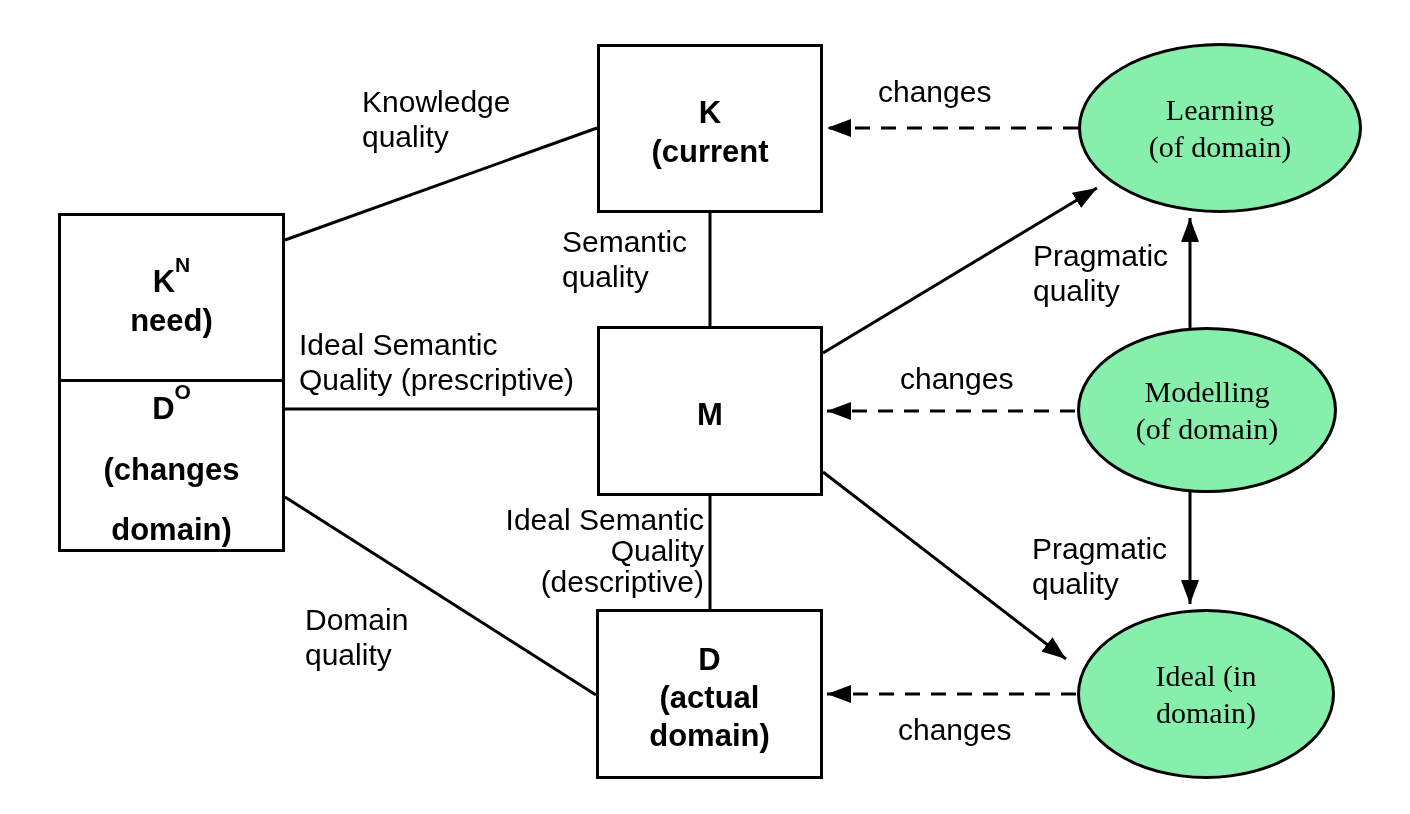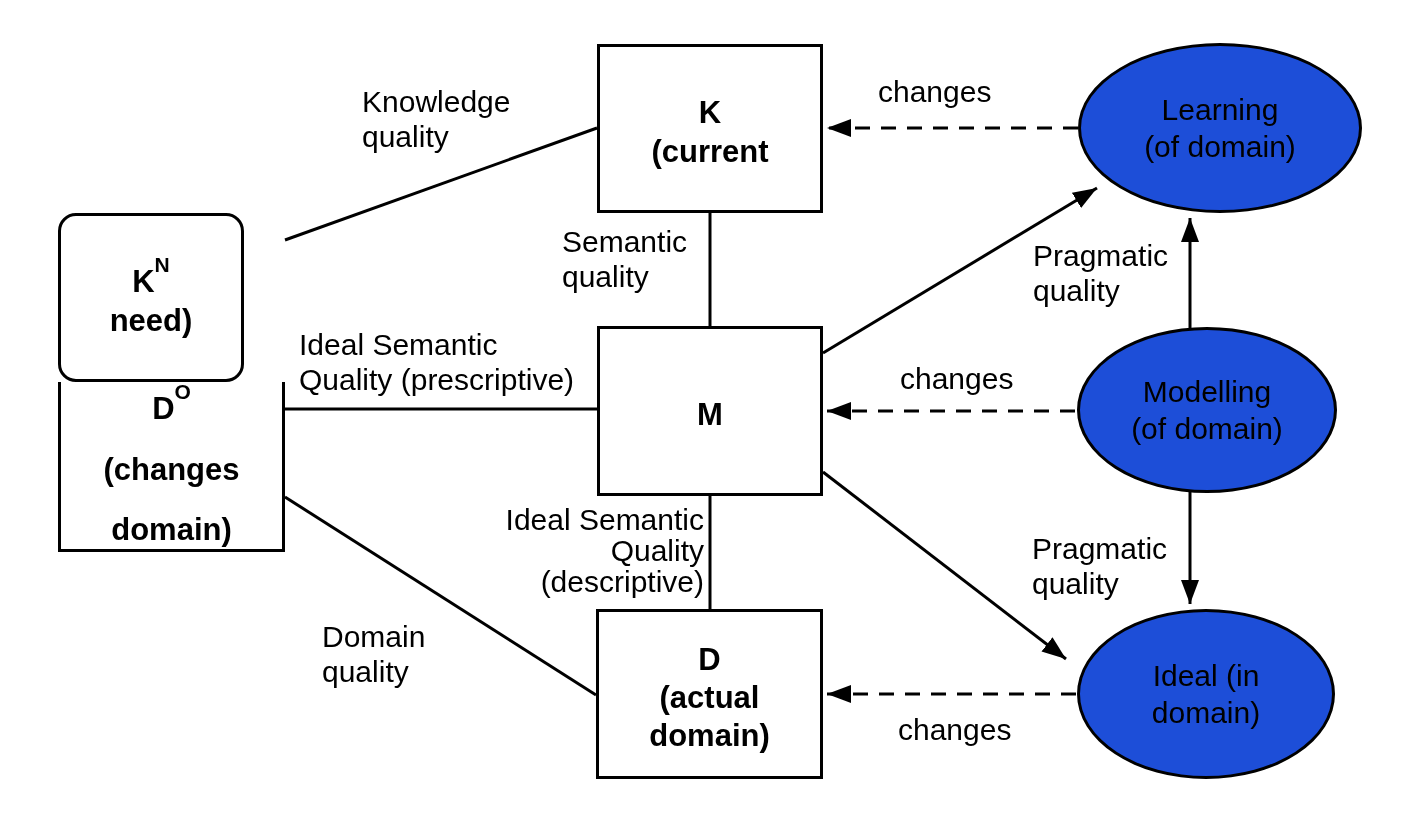--- a/index.html
+++ b/index.html
@@ -31,53 +31,54 @@
     line-height: 38px;
   }
   .box.no-top { border-top: none; justify-content: space-between; }
   .box sup { font-size: 21px; position: relative; top: -9px; font-weight: bold; }
 
   .ellipse {
     position: absolute;
     box-sizing: border-box;
     border: 3px solid #000000;
     border-radius: 50%;
-    background: #1d4ed8;
+    background: #86efac;
     display: flex;
     flex-direction: column;
     justify-content: center;
     align-items: center;
     text-align: center;
     font-size: 30px;
     line-height: 37px;
+    font-family: Liberation Serif, serif;
   }
 
   .lbl {
     position: absolute;
     font-size: 30px;
     line-height: 35px;
     white-space: nowrap;
   }
   .lbl.right { text-align: right; line-height: 31px; }
 
   .b-k  { left: 597px; top: 44px;  width: 226px; height: 169px; }
-  .b-kn { left: 58px;  top: 213px; width: 186px; height: 169px; border-radius: 18px; }
+  .b-kn { left: 58px;  top: 213px; width: 227px; height: 169px; }
   .b-do { left: 58px;  top: 382px; width: 227px; height: 170px; }
   .b-m  { left: 597px; top: 326px; width: 226px; height: 170px; }
   .b-d  { left: 596px; top: 609px; width: 227px; height: 170px; }
 
   .e-learning  { left: 1078px; top: 43px;  width: 284px; height: 170px; }
   .e-modelling { left: 1077px; top: 327px; width: 260px; height: 166px; }
   .e-action    { left: 1077px; top: 609px; width: 258px; height: 170px; }
 
   .l-knowq { left: 362px;  top: 84px; }
   .l-semq  { left: 562px;  top: 224px; }
   .l-presc { left: 299px;  top: 327px; }
   .l-descr { right: 706px; top: 504px; }
-  .l-domq  { left: 322px;  top: 602px; margin-top: 17px; }
+  .l-domq  { left: 305px;  top: 602px; }
   .l-pragt { left: 1033px; top: 238px; }
   .l-pragb { left: 1032px; top: 531px; }
   .l-chgt  { left: 878px;  top: 74px; }
   .l-chgm  { left: 900px;  top: 361px; }
   .l-chgb  { left: 898px;  top: 712px; }
 </style>
 </head>
 <body>
 
 <div class="canvas">

